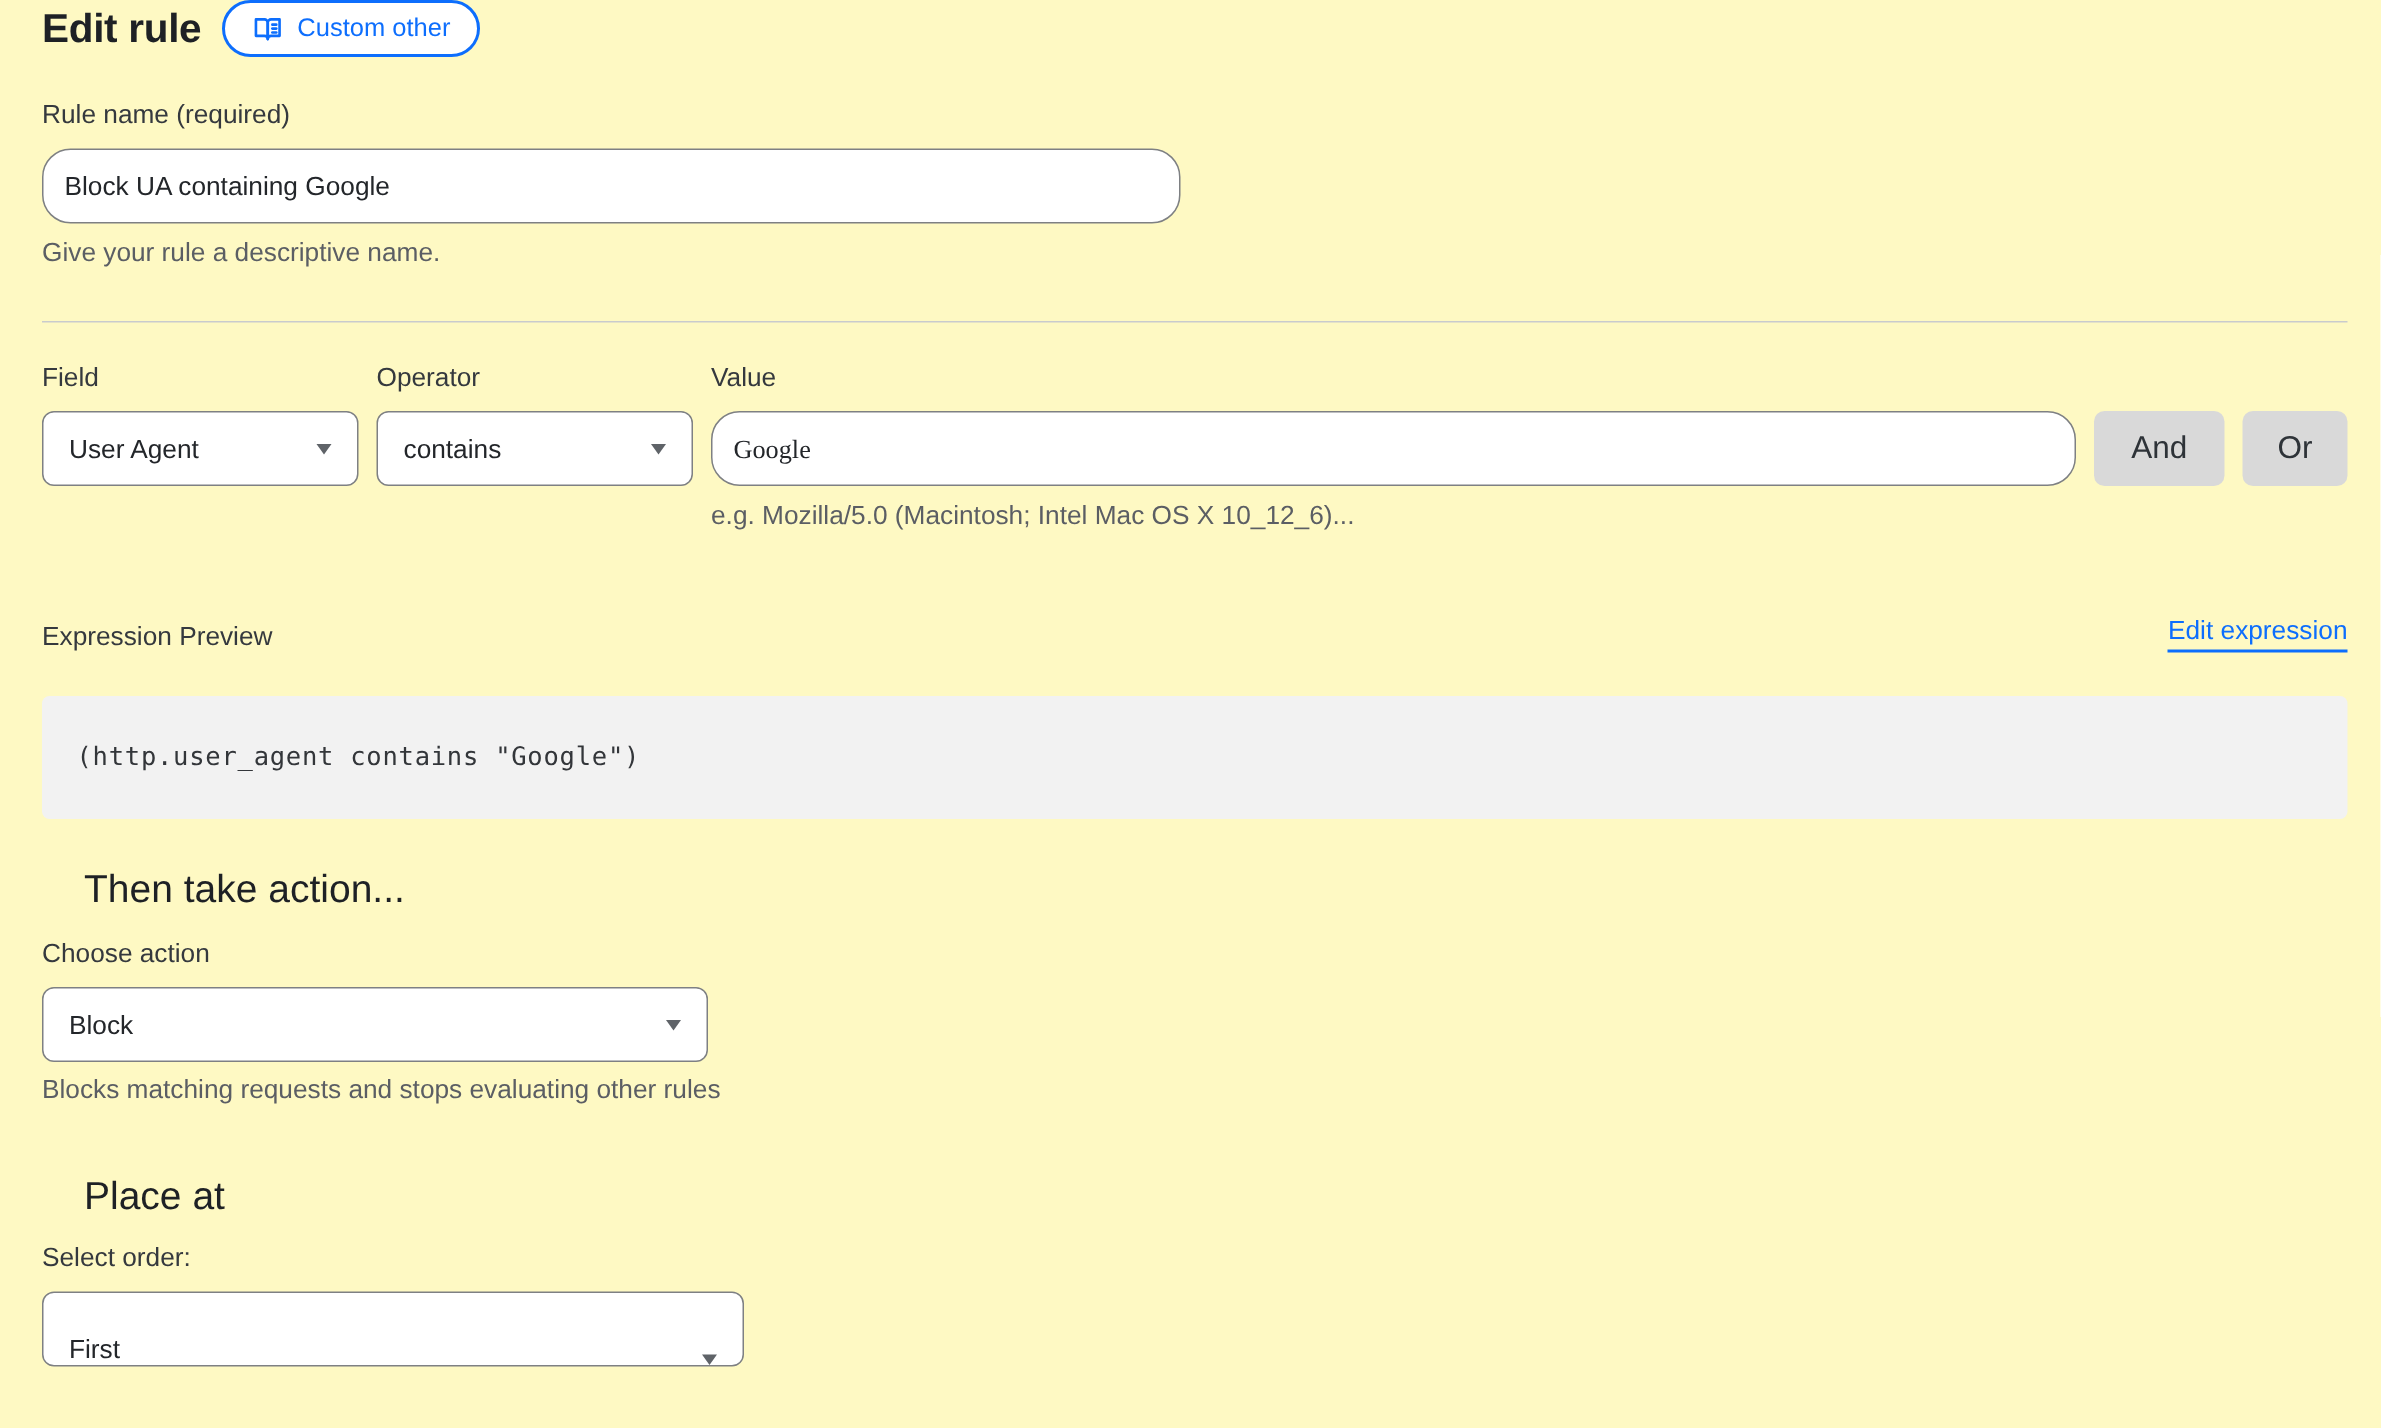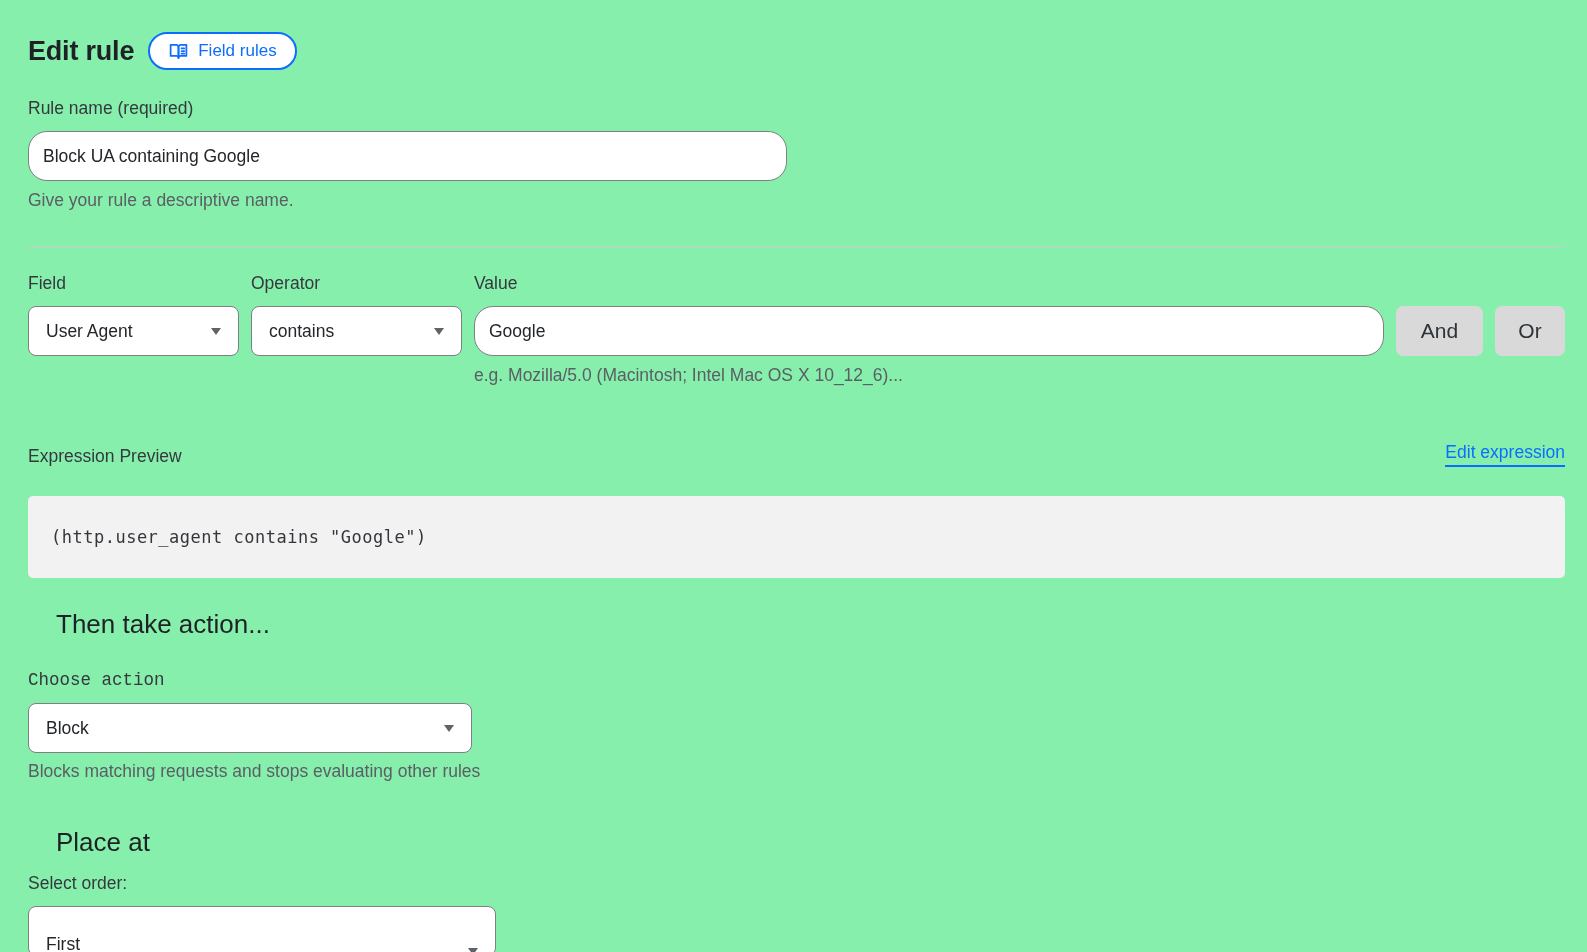--- a/index.html
+++ b/index.html
@@ -6,22 +6,22 @@
   html, body { background: #ffffff; }
   body {
     font-family: "Liberation Sans", "DejaVu Sans", sans-serif;
     color: #36393f;
     -webkit-font-smoothing: antialiased;
   }
   .page {
     position: relative;
     width: 1587px;
     height: 952px;
-    background: #86efac;
-    padding: 32px 22px 0 28px;
+    background: #fef9c3;
+    padding: 0 22px 0 28px;
     overflow: hidden;
   }
 
   
   .header-row {
     display: flex;
     align-items: center;
     gap: 14px;
   }
   .page-title {
@@ -164,21 +164,21 @@
 
   
   .section-heading {
     font-size: 26px;
     font-weight: 400;
     color: #1e2125;
     line-height: 26px;
     margin-left: 28px;
   }
   .action-section .section-heading { margin-top: 33px; }
-  .action-section .field-label { margin-top: 33px; font-family: Liberation Mono, monospace; }
+  .action-section .field-label { margin-top: 20px; }
   .action-select { width: 444px; margin-top: 12px; }
   .action-section .help-text { margin-top: 8px; }
 
   .place-section .section-heading { margin-top: 47px; }
   .place-section .field-label { margin-top: 18px; }
   .order-select { width: 468px; margin-top: 12px; align-items: flex-end; }
 </style>
 </head>
 <body>
 
@@ -189,21 +189,21 @@
     <button class="badge-pill">
       <span>
         <svg width="21" height="21" viewBox="0 0 24 24" fill="none" stroke="#0d6efd" stroke-width="2" stroke-linecap="round" stroke-linejoin="round">
           <path d="M3 4.5h6.5a2.5 2.5 0 0 1 2.5 2.5v12.5a2.5 2.5 0 0 0-2.5-2.5H3z"></path>
           <path d="M21 4.5h-6.5a2.5 2.5 0 0 0-2.5 2.5v12.5a2.5 2.5 0 0 1 2.5-2.5H21z"></path>
           <line x1="15.5" y1="8.5" x2="18.5" y2="8.5"></line>
           <line x1="15.5" y1="11.5" x2="18.5" y2="11.5"></line>
           <line x1="15.5" y1="14.5" x2="18.5" y2="14.5"></line>
         </svg>
       </span>
-      <span>Field rules</span>
+      <span>Custom other</span>
     </button>
   </div>
 
   <div class="rule-name-section">
     <label class="field-label">Rule name (required)</label>
     <input class="text-input rule-name-input" type="text" value="Block UA containing Google" style="">
     <div class="help-text">Give your rule a descriptive name.</div>
   </div>
 
   <hr class="divider">
@@ -220,21 +220,21 @@
     <div class="cond-group cond-operator">
       <label class="field-label">Operator</label>
       <div class="select">
         <span>contains</span>
         <span class="caret"></span>
       </div>
     </div>
 
     <div class="cond-group cond-value">
       <label class="field-label">Value</label>
-      <input class="text-input" type="text" style="width: 100%;" value="Google">
+      <input class="text-input" type="text" style="width: 100%; font-family: Liberation Serif, serif;" value="Google">
       <div class="help-text">e.g. Mozilla/5.0 (Macintosh; Intel Mac OS X 10_12_6)...</div>
     </div>
 
     <button class="logic-btn and-btn">And</button>
     <button class="logic-btn or-btn">Or</button>
   </div>
 
   <div class="expr-header">
     <span class="field-label">Expression Preview</span>
     <a class="link">Edit expression</a>

